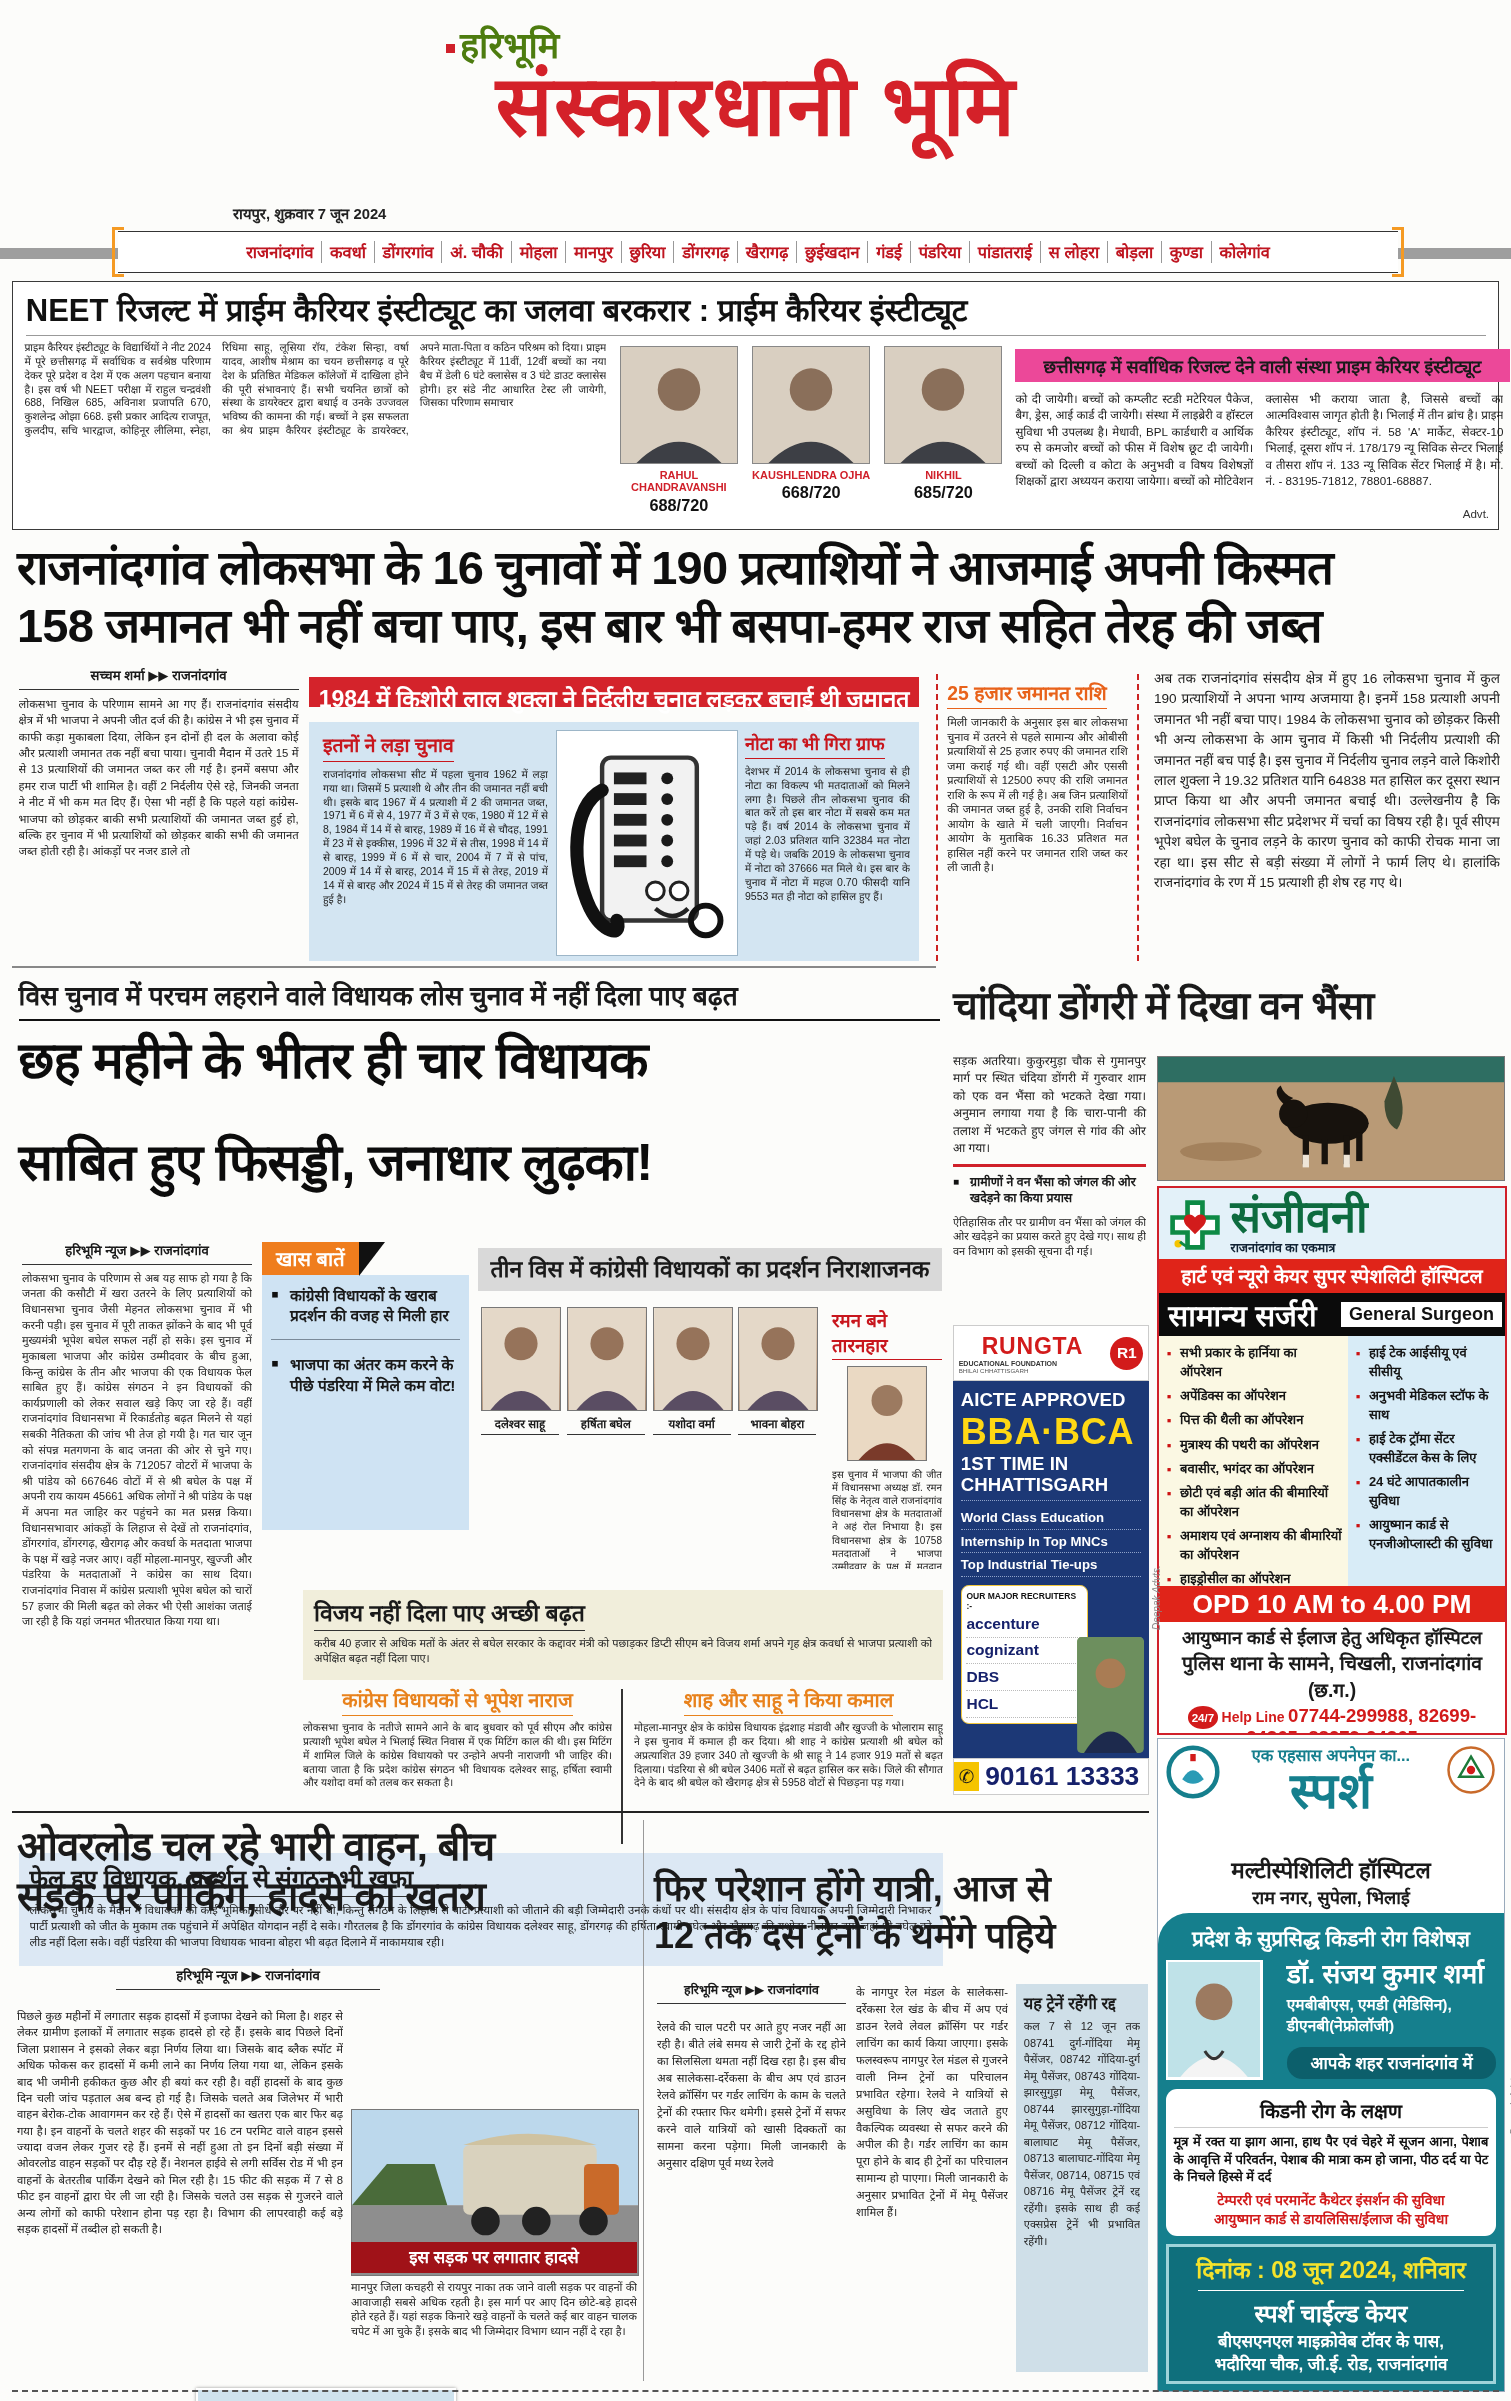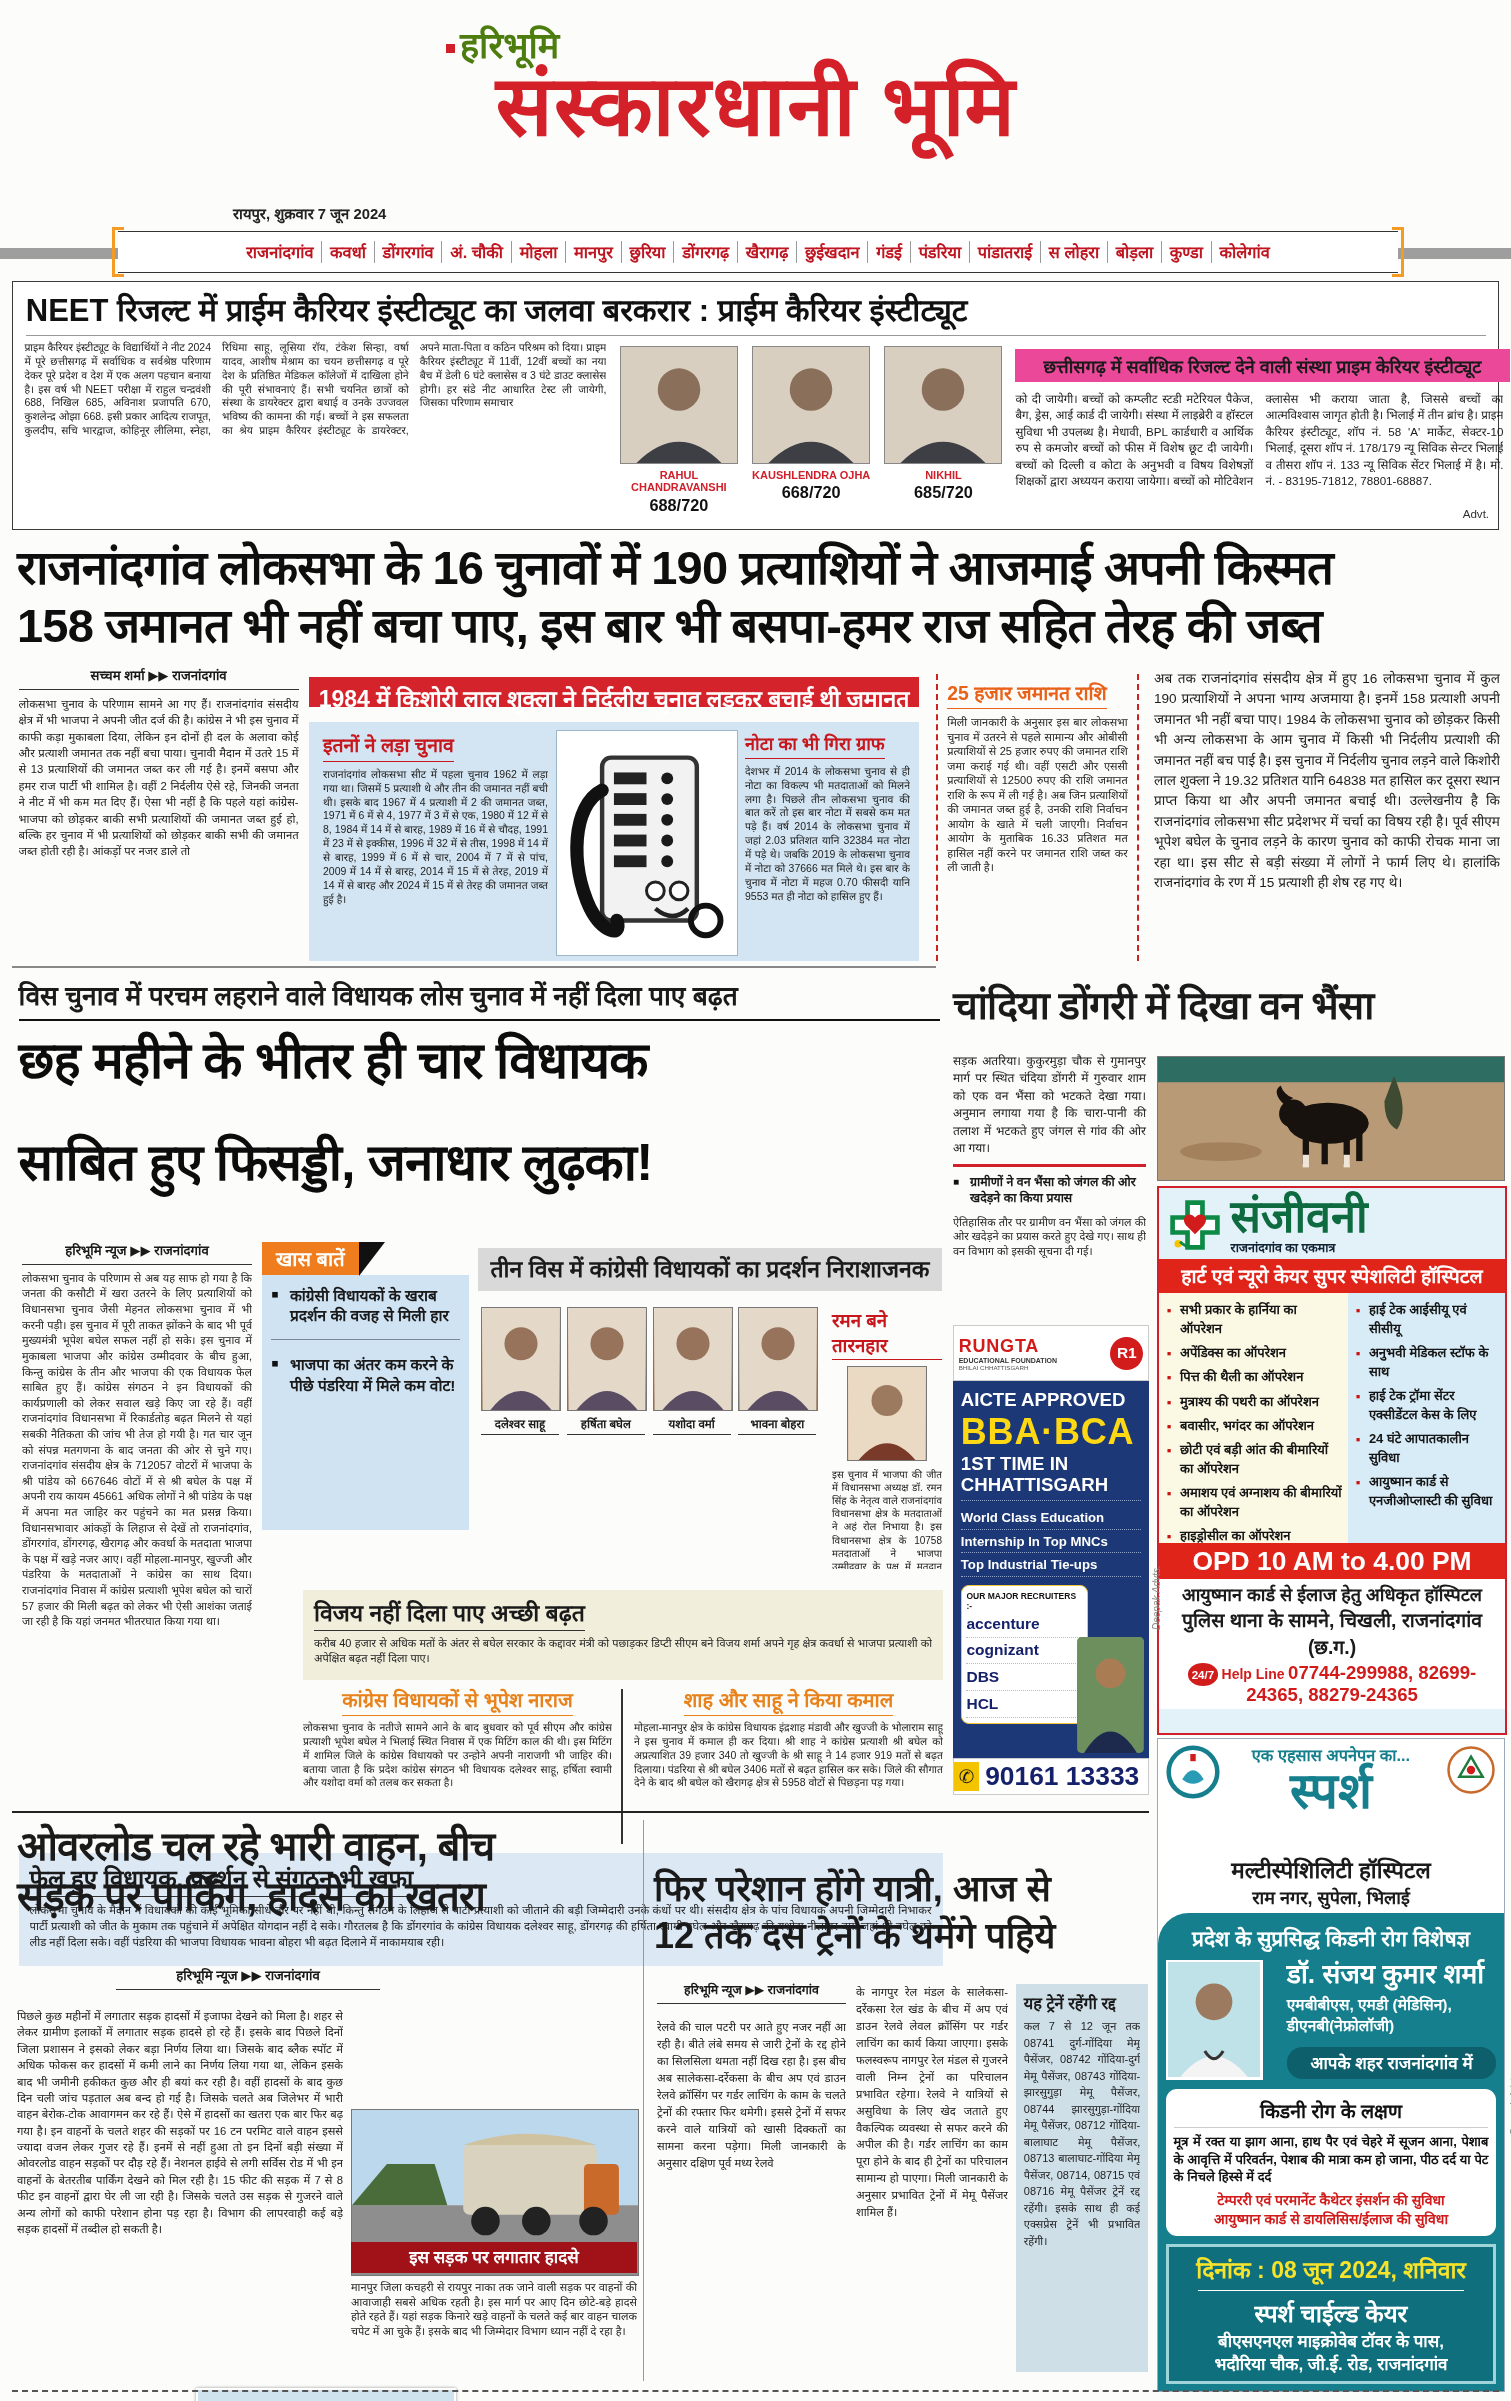--- a/index.html
+++ b/index.html
@@ -354,20 +354,24 @@
         <path d="M30 22 c-6 -8 -18 0 -8 10 l8 8 l8 -8 c10 -10 -2 -18 -8 -10 z" fill="#d21b1b"></path>
         <circle cx="12" cy="50" r="4" fill="#f5c400"></circle>
         <path d="M14 48 q10 10 24 4" stroke="#0d8a45" stroke-width="3" fill="none"></path>
       </svg>
       <div style="margin-left:7.8px;">
         <div class="sanj-brand">संजीवनी</div>
         <div class="sanj-tag">राजनांदगांव का एकमात्र</div>
       </div>
     </div>
     <div class="sanj-red">हार्ट एवं न्यूरो केयर सुपर स्पेशलिटी हॉस्पिटल</div>
+    <div class="sanj-black" style="height:43px;">
+      <span style="font-size:29.5px;font-weight:800;padding-left:9.3px;flex:1;">सामान्य सर्जरी</span>
+      <span style="background:#fff;color:#111;font-weight:800;font-size:18px;line-height:1.05;padding:3.1px 7.8px;margin-right:3.1px;">General Surgeon</span>
+    </div>
     <div class="sanj-lists" style="height:250px;overflow:hidden;">
       <ul style="width:55%;background:#fbf8e3;">
           <li>सभी प्रकार के हार्निया का ऑपरेशन</li>
           <li>अपेंडिक्स का ऑपरेशन</li>
           <li>पित्त की थैली का ऑपरेशन</li>
           <li>मुत्राश्य की पथरी का ऑपरेशन</li>
           <li>बवासीर, भगंदर का ऑपरेशन</li>
           <li>छोटी एवं बड़ी आंत की बीमारियों का ऑपरेशन</li>
           <li>अमाशय एवं अग्नाशय की बीमारियों का ऑपरेशन</li>
           <li>हाइड्रोसील का ऑपरेशन</li>
@@ -388,21 +392,21 @@
         <span style="background:#d21b1b;color:#fff;font-weight:bold;font-size:11.6px;border-radius:50%;padding:4.7px 3.9px;">24/7</span>
         <span style="color:#d21b1b;font-weight:bold;font-size:14px;">Help Line</span>
         <span style="color:#d21b1b;font-weight:800;font-size:18.6px;">07744-299988, 82699-24365, 88279-24365</span>
       </div>
     </div>
   </div>
 
   <div class="abs" style="left:953px;top:1325px;width:196px;height:483px;">
     <div style="background:#fff;border:0.8px solid #ccc;height:56px;display:flex;align-items:center;padding:0 4.7px;box-sizing:border-box;">
       <div>
-        <div style="color:#d21b1b;font-weight:800;font-size:18px;letter-spacing:0.8px;">RUNGTA</div>
+        <div style="color:#d21b1b;font-weight:800;font-size:23px;letter-spacing:0.8px;margin-left:23px;">RUNGTA</div>
         <div style="font-size:7px;font-weight:bold;color:#333;">EDUCATIONAL FOUNDATION</div>
         <div style="font-size:6.2px;color:#555;">BHILAI CHHATTISGARH</div>
       </div>
       <div style="margin-left:auto;background:#d21b1b;color:#fff;font-weight:800;font-size:15.5px;border-radius:50%;width:33px;height:33px;display:flex;align-items:center;justify-content:center;">R1</div>
     </div>
     <div class="rungta" style="height:377px;padding:7.8px;box-sizing:border-box;position:relative;">
       <div style="font-weight:800;font-size:18.6px;">AICTE APPROVED</div>
       <div style="color:#ffd814;font-weight:800;font-size:36px;letter-spacing:0.8px;">BBA·BCA</div>
       <div style="font-weight:800;font-size:18.6px;line-height:1.15;">1ST TIME IN CHHATTISGARH</div>
       <div class="dots"></div>

